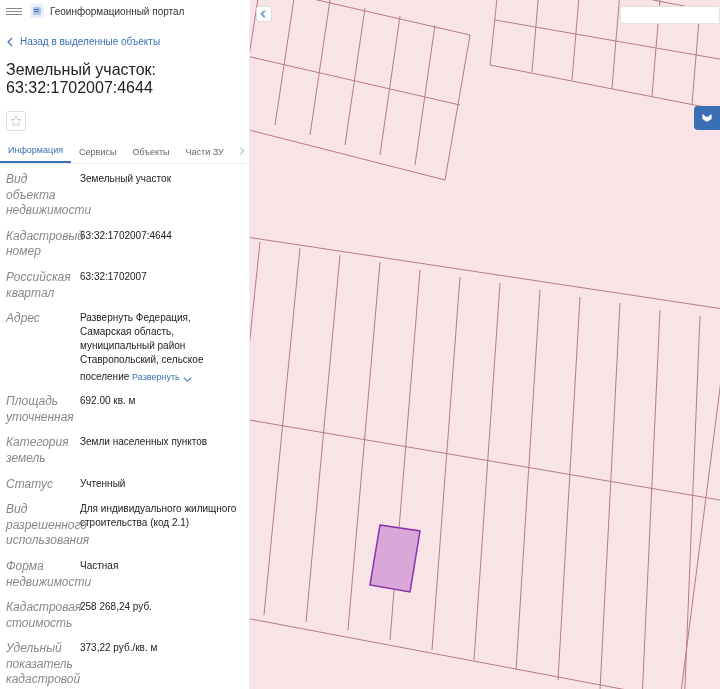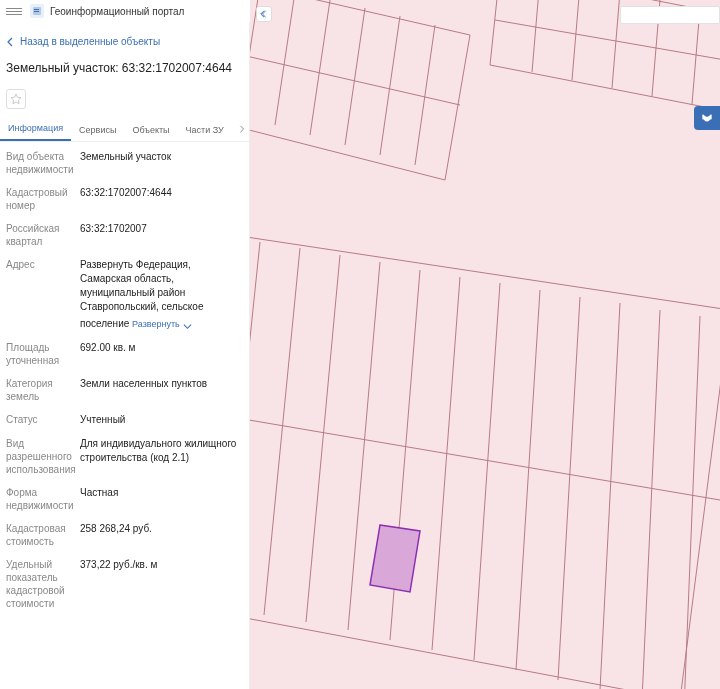--- a/index.html
+++ b/index.html
@@ -12,33 +12,33 @@
   .hamburger span { display: block; height: 1px; background: #888; }
   .logo { width: 14px; height: 14px; background: #e7f0fb; border-radius: 2px; margin-left: 8px; display:flex; align-items:center; justify-content:center; }
   .logo svg { width: 10px; height: 10px; }
   .app-title { margin-left: 6px; font-size: 10px; color: #333; }
 
   
   .left-panel { position: absolute; left: 0; top: 22px; bottom: 0; width: 250px; background: #fff; overflow: hidden; z-index: 4; border-right: 1px solid #eee; }
   .left-scroll { position: absolute; inset: 0; overflow-y: auto; }
   .back-link { display: flex; align-items: center; gap: 4px; padding: 14px 6px 6px 6px; color: #3a6fb5; font-size: 10px; cursor: pointer; }
   .back-link svg { width: 10px; height: 10px; }
-  .title { font-size: 12px; font-weight: 400; color: #222; padding: 8px 6px; }
+  .title { font-size: 16px; font-weight: 400; color: #222; padding: 8px 6px; }
   .star { width: 20px; height: 20px; margin: 6px 6px 8px 6px; border: 1px solid #ddd; border-radius: 3px; display:flex; align-items:center; justify-content:center; cursor:pointer; }
   .star svg { width: 12px; height: 12px; stroke: #bbb; fill: none; }
 
   .tabs { display: flex; align-items: flex-end; border-bottom: 1px solid #eee; position: relative; }
   .tab { font-size: 9px; color: #666; padding: 6px 8px; cursor: pointer; white-space: nowrap; }
   .tab.active { color: #3a6fb5; border-bottom: 2px solid #3a6fb5; }
   .tabs-scroll { position: absolute; right: 0; top: 0; bottom: 0; width: 14px; display:flex; align-items:center; justify-content:center; background: linear-gradient(to right, rgba(255,255,255,0), #fff 40%); cursor:pointer; }
   .tabs-scroll svg { width: 8px; height: 8px; stroke:#888; }
 
   .info-list { padding: 8px 6px 20px 6px; }
   .row { display: flex; align-items: flex-start; margin-bottom: 10px; }
-  .row .label { width: 74px; flex-shrink: 0; font-size: 10px; color: #888; line-height: 1.3; padding-right: 4px; }
+  .row .label { width: 74px; flex-shrink: 0; font-size: 12px; color: #888; line-height: 1.3; padding-right: 4px; font-style: italic; }
   .row .value { font-size: 10px; color: #222; line-height: 1.4; }
   .expand-link { margin-top: 4px; font-size: 9px; color: #3a6fb5; display: inline-flex; align-items: flex-end; gap: 3px; cursor: pointer; }
   .expand-link svg { width:9px; height:9px; stroke:#3a6fb5; }
 
   
   .map-area { position: absolute; left: 250px; right: 0; top: 0; bottom: 0; background: #f8e3e6; overflow: hidden; }
   .collapse-btn { position: absolute; left: 6px; top: 6px; width: 16px; height: 16px; background: #fff; border:1px solid #ddd; border-radius:3px; display:flex; align-items:center; justify-content:center; cursor:pointer; z-index:3; }
   .collapse-btn svg { width:8px; height:8px; stroke:#3a6fb5; }
   .search-box { position: absolute; right: 0; top: 6px; width: 100px; height: 18px; background:#fff; border:1px solid #e2e2e2; border-radius:2px; display:flex; align-items:center; padding:0 4px; z-index:3; }
   .search-box input { border:none; outline:none; width:100%; font-size:9px; background:transparent; }

